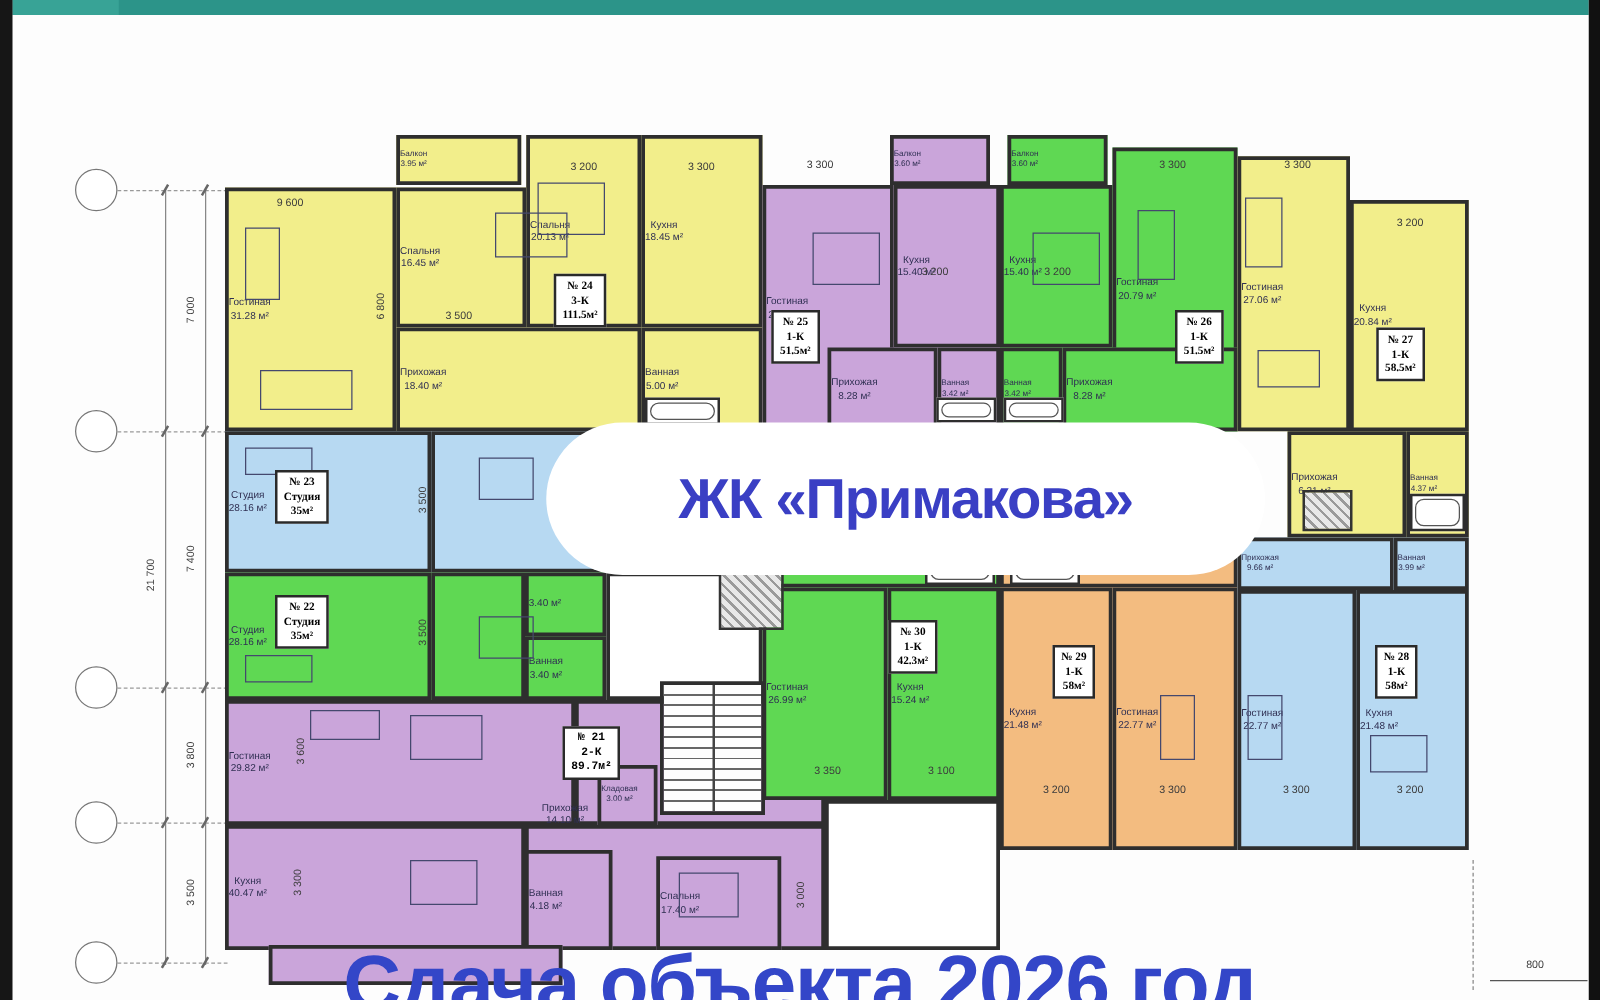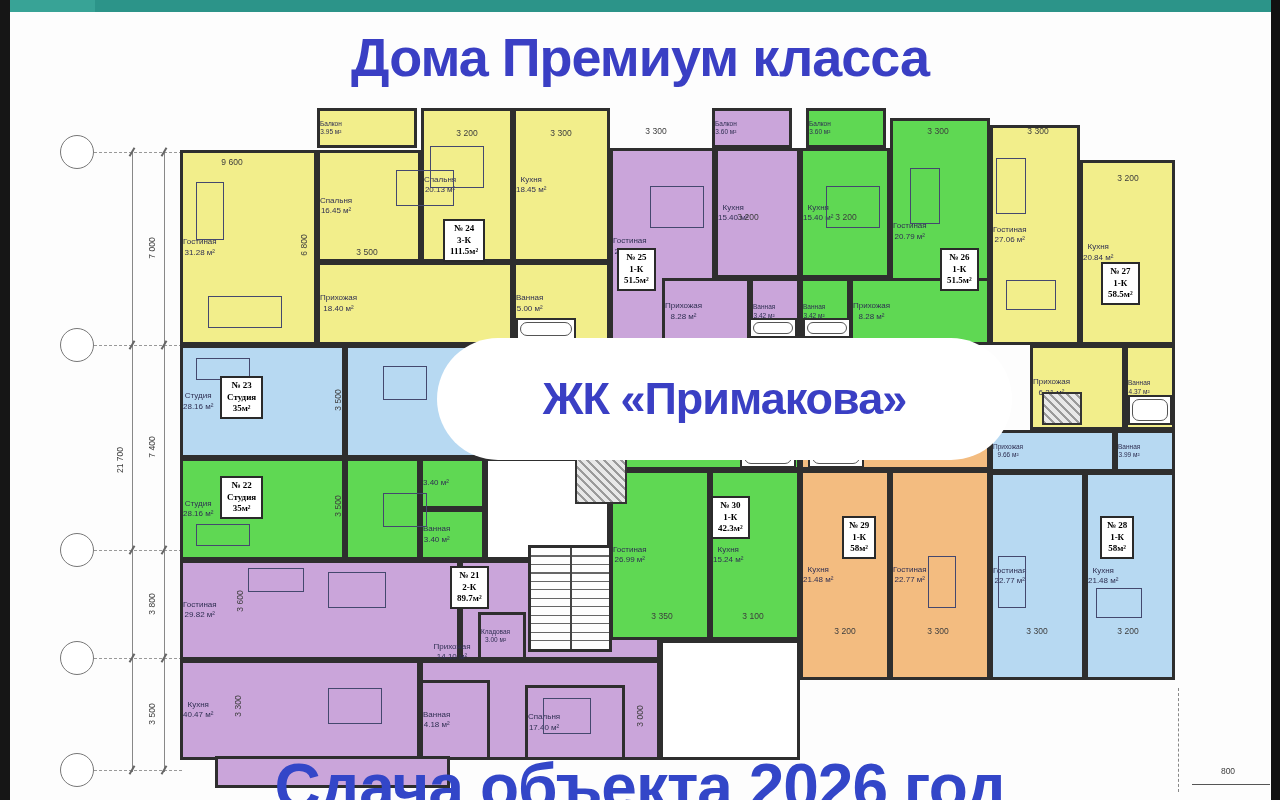--- a/index.html
+++ b/index.html
@@ -346,21 +346,21 @@
       <div class="aptbox" style="left: 220px; top: 376px;">
         <div>№ 23</div>
         <div>Студия</div>
         <div>35м²</div>
       </div>
       <div class="aptbox" style="left: 220px; top: 476px;">
         <div>№ 22</div>
         <div>Студия</div>
         <div>35м²</div>
       </div>
-      <div class="aptbox" style="left: 450px; top: 566px;">
+      <div class="aptbox" style="left: 450px; top: 581px; font-family: Liberation Mono, monospace;">
         <div>№ 21</div>
         <div>2-К</div>
         <div>89.7м²</div>
       </div>
       <div class="aptbox" style="left: 711px; top: 496px;">
         <div>№ 30</div>
         <div>1-К</div>
         <div>42.3м²</div>
       </div>
       <div class="aptbox" style="left: 842px; top: 516px;">
@@ -428,20 +428,19 @@
       <div class="tick" style="left: 127px; top: 769px;"></div>
       <div class="tick" style="left: 159px; top: 769px;"></div>
       <div class="axline" style="left: 132px; top: 150px; height: 622px;"></div>
       <div class="axline" style="left: 164px; top: 150px; height: 622px;"></div>
       <div class="hline" style="left: 1192px; top: 784px; width: 78px; height: 0px;"></div>
       <div class="vdash" style="left: 1178px; top: 688px; width: 0px; height: 104px;"></div>
     </div>
   <div id="badge">
     <span>ЖК «Примакова»</span>
   </div>
-  <div id="topTitle">Дома Премиум класса</div>
   <div id="bottomTitle">Сдача объекта 2026 год</div>
   <div id="topbar">
     <div class="seg"></div>
   </div>
   <div id="edgeL"></div>
   <div id="edgeR"></div>
 </div>
 
 </body></html>

